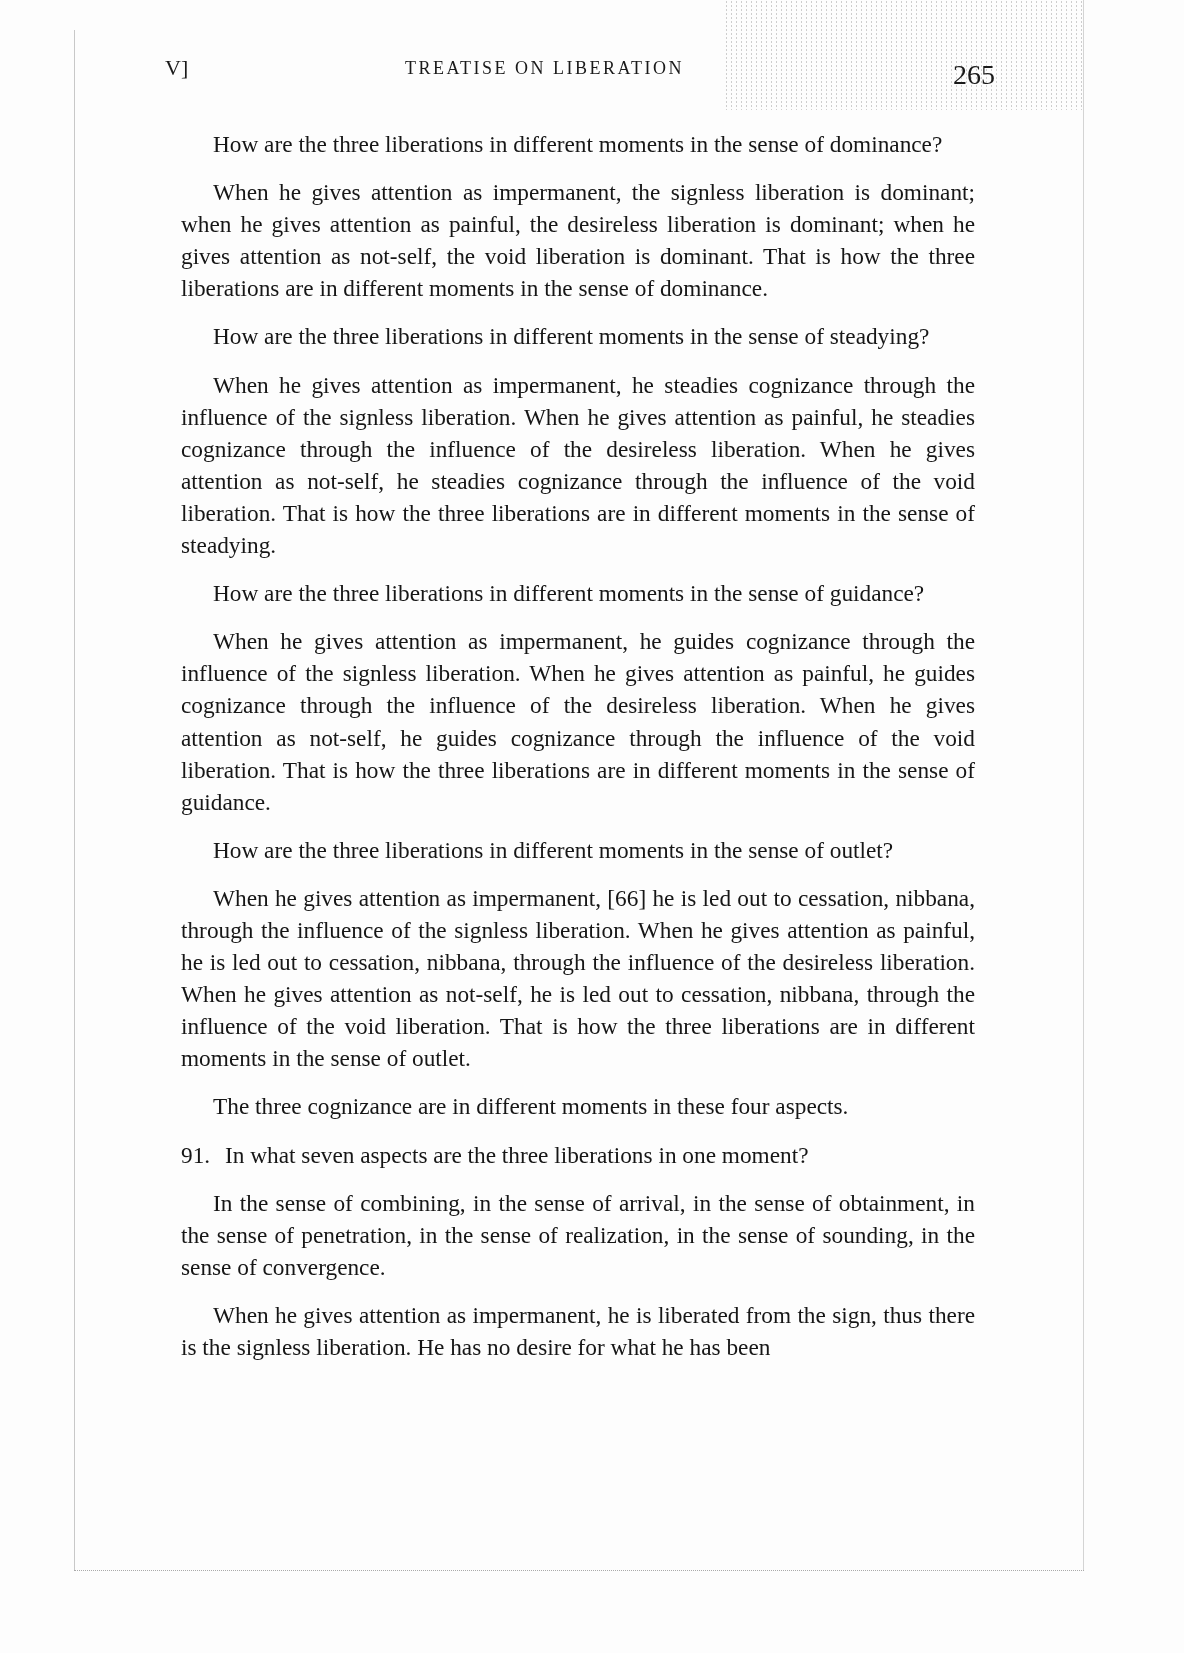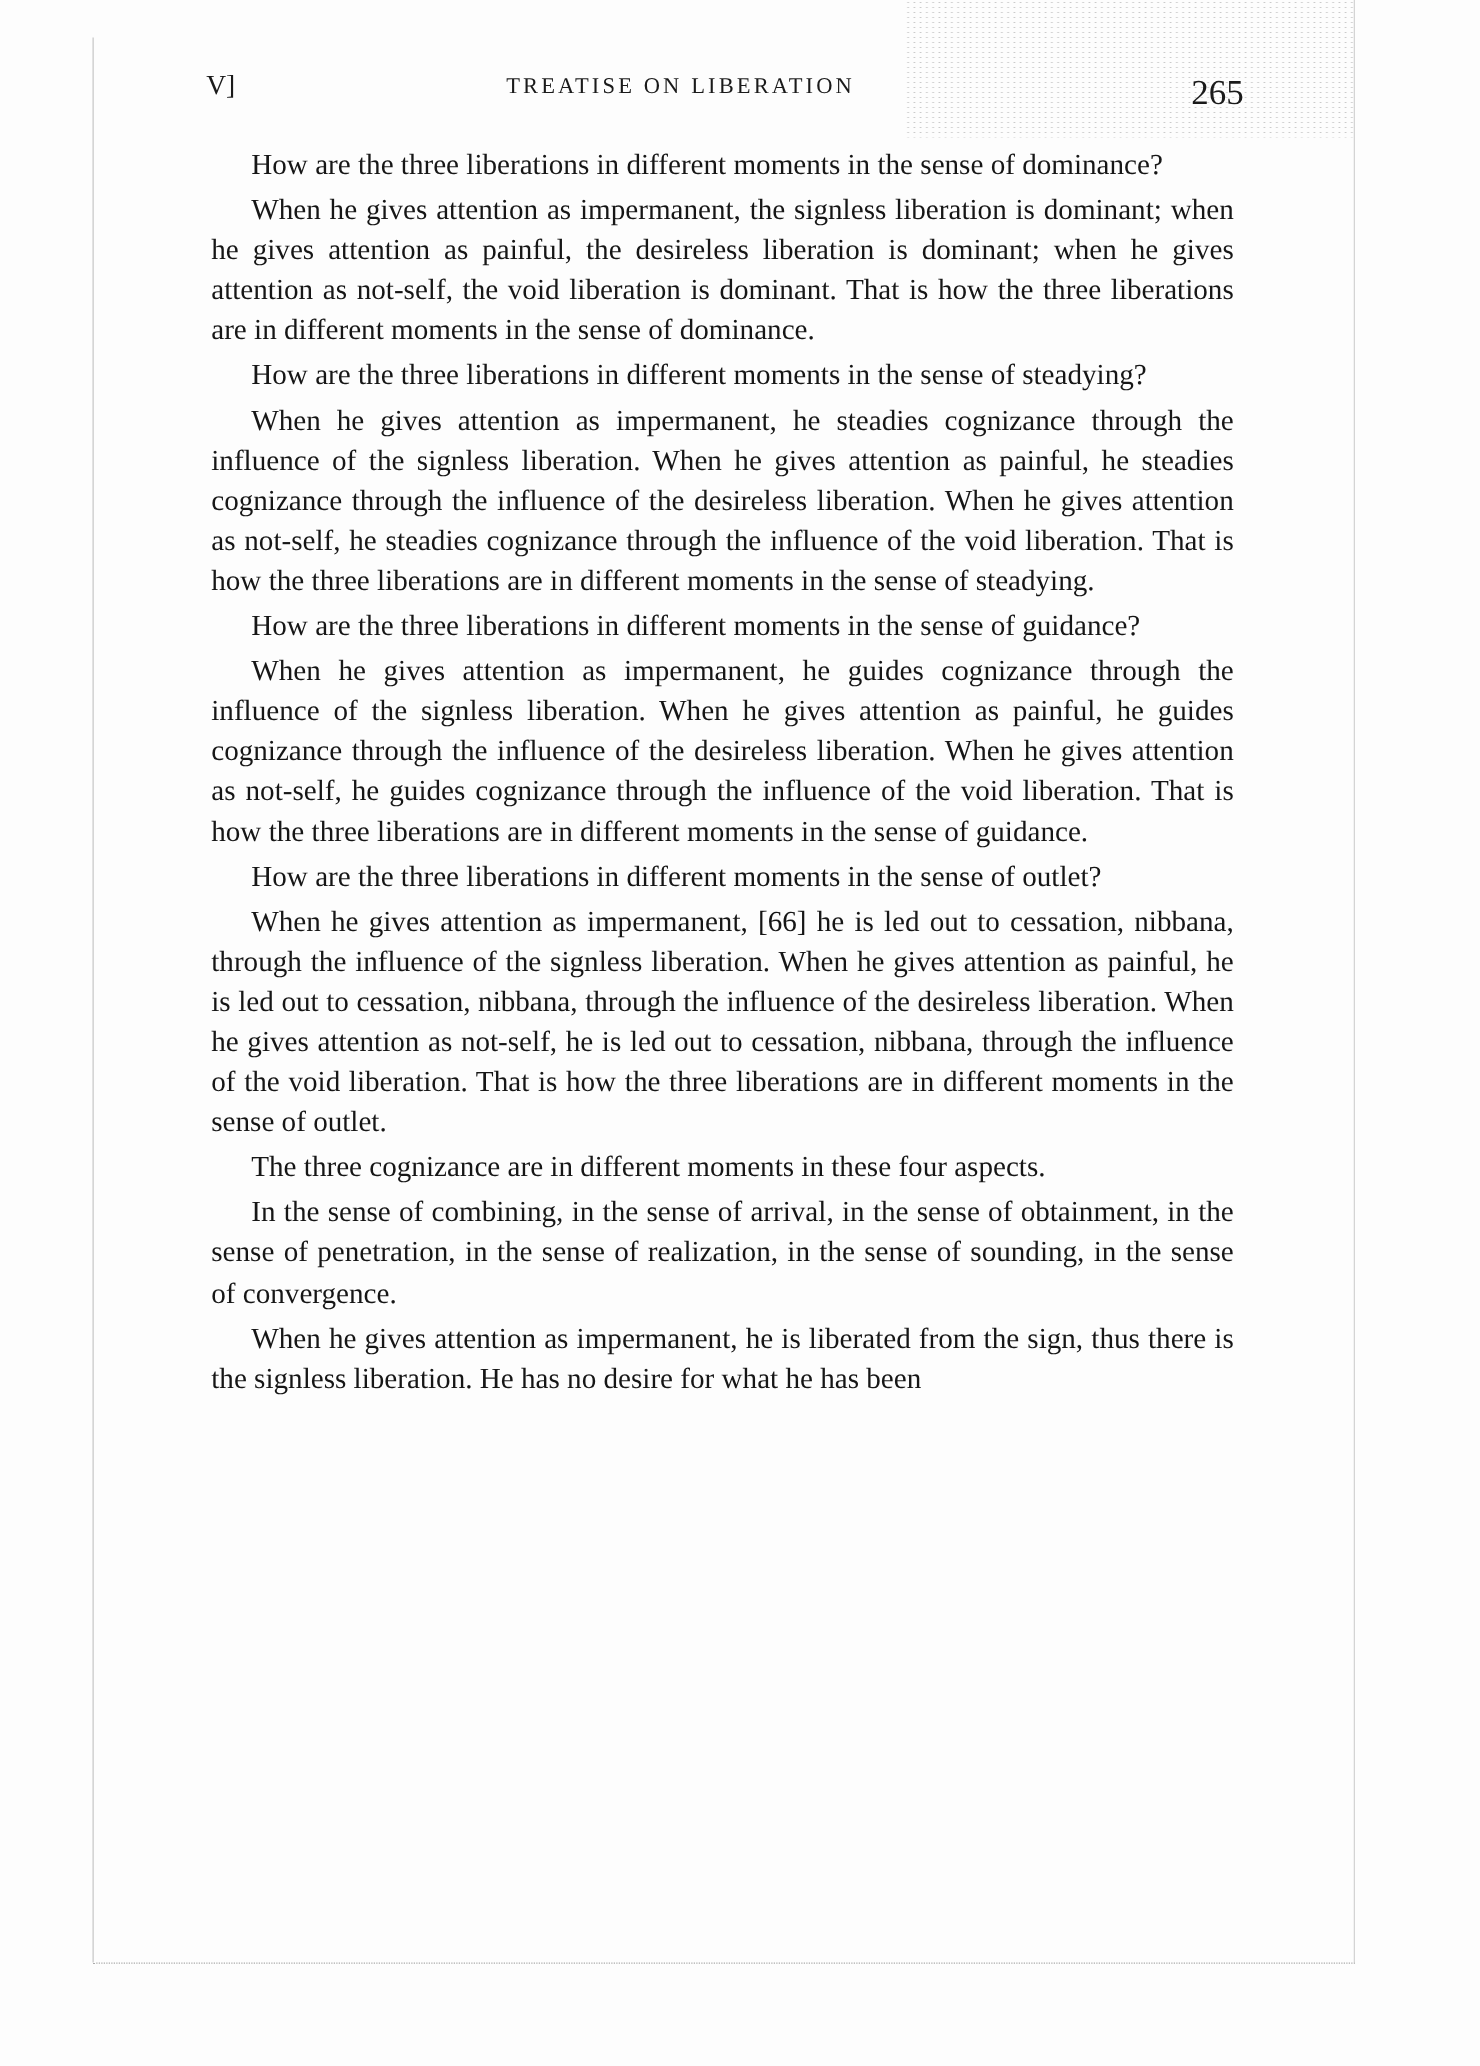--- a/index.html
+++ b/index.html
@@ -12,21 +12,21 @@
     background-image: radial-gradient(#9a9a9a 0.6px, transparent 0.8px);
     background-size: 5px 4px; opacity: 0.55; }
   .header { position: absolute; left: 165px; top: 55px; width: 830px; height: 36px;
     font-family: "Liberation Serif", serif; color: #1a1a1a; }
   .h-section { position: absolute; left: 0; top: 0; font-size: 22px; }
   .h-title { position: absolute; left: 240px; top: 3px; font-size: 18px; letter-spacing: 2.5px; }
   .h-page { position: absolute; right: 0; top: 4px; font-size: 28px; }
   .body-text { position: absolute; left: 165px; top: 112px; width: 826px;
     font-family: "Liberation Serif", serif; font-size: 23.3px; line-height: 32.1px;
     color: #161616; text-align: justify; }
-  .body-text p { margin: 4px; text-indent: 32px; }
+  .body-text p { margin: 16px; text-indent: 32px; }
   .body-text p.num { text-indent: 0; }
   .body-text p.num .n { display: inline-block; width: 44px; }
 </style>
 </head>
 <body>
 
 <div class="page">
   <div class="noise"></div>
   <div class="scan-left"></div>
   <div class="scan-right"></div>
@@ -41,16 +41,17 @@
   <div class="body-text">
     <p>How are the three liberations in different moments in the sense of dominance?</p>
     <p>When he gives attention as impermanent, the signless liberation is dominant; when he gives attention as painful, the desireless liberation is dominant; when he gives attention as not-self, the void liberation is dominant. That is how the three liberations are in different moments in the sense of dominance.</p>
     <p>How are the three liberations in different moments in the sense of steadying?</p>
     <p>When he gives attention as impermanent, he steadies cognizance through the influence of the signless liberation. When he gives attention as painful, he steadies cognizance through the influence of the desireless liberation. When he gives attention as not-self, he steadies cognizance through the influence of the void liberation. That is how the three liberations are in different moments in the sense of steadying.</p>
     <p>How are the three liberations in different moments in the sense of guidance?</p>
     <p>When he gives attention as impermanent, he guides cognizance through the influence of the signless liberation. When he gives attention as painful, he guides cognizance through the influence of the desireless liberation. When he gives attention as not-self, he guides cognizance through the influence of the void liberation. That is how the three liberations are in different moments in the sense of guidance.</p>
     <p>How are the three liberations in different moments in the sense of outlet?</p>
     <p>When he gives attention as impermanent, [66] he is led out to cessation, nibbana, through the influence of the signless liberation. When he gives attention as painful, he is led out to cessation, nibbana, through the influence of the desireless liberation. When he gives attention as not-self, he is led out to cessation, nibbana, through the influence of the void liberation. That is how the three liberations are in different moments in the sense of outlet.</p>
     <p>The three cognizance are in different moments in these four aspects.</p>
+    <p class="num"><span class="n">91.</span><span>In what seven aspects are the three liberations in one moment?</span></p>
     <p>In the sense of combining, in the sense of arrival, in the sense of obtainment, in the sense of penetration, in the sense of realization, in the sense of sounding, in the sense of convergence.</p>
     <p>When he gives attention as impermanent, he is liberated from the sign, thus there is the signless liberation. He has no desire for what he has been</p>
   </div>
 </div>
 
 </body></html>

